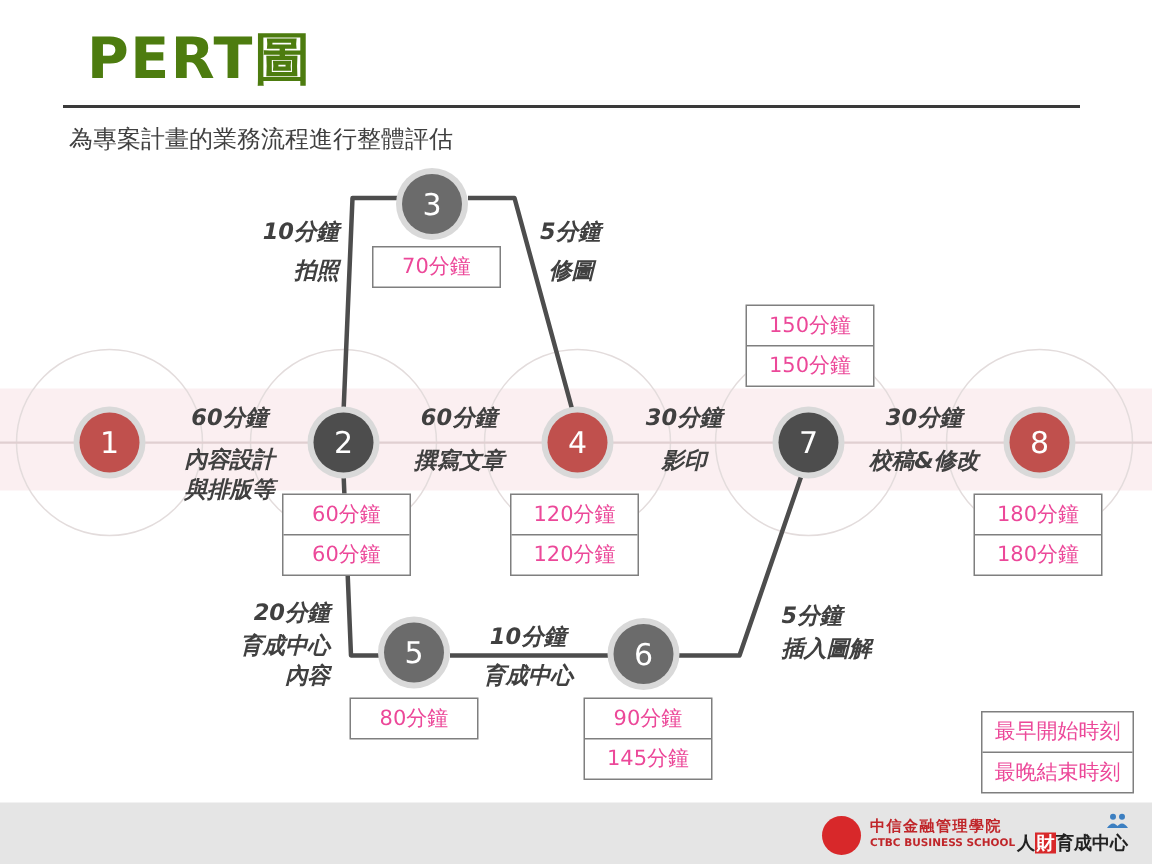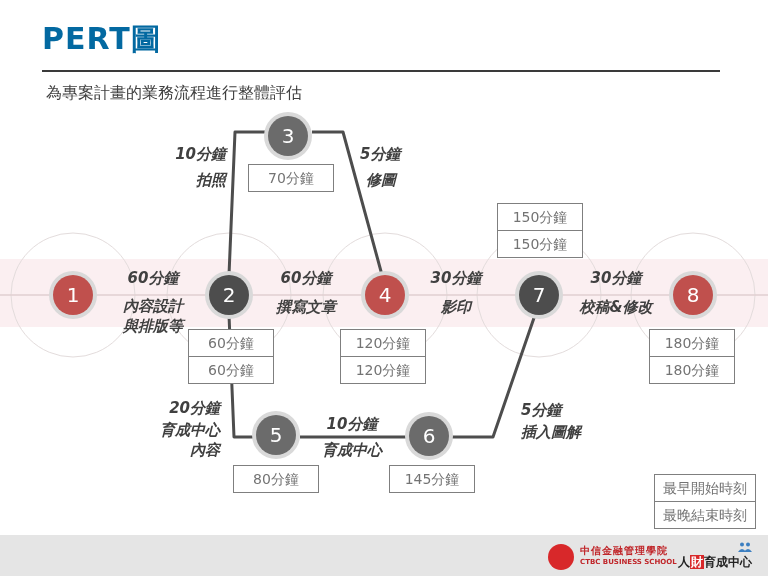--- a/index.html
+++ b/index.html
@@ -1,34 +1,34 @@
 <!DOCTYPE html>
 <html><head>
 <meta charset="utf-8">
 <style>
   html, body { margin:0; padding:0; }
   body { width:768px; height:576px; position:relative; overflow:hidden; background:#ffffff;
          font-family:"DejaVu Sans","Liberation Sans",sans-serif; color:#404040; }
   .abs { position:absolute; }
-  #title { left:42px; top:14px; font-size:30px; font-weight:bold; color:#0369a1; letter-spacing:1px; line-height:50px; font-family:"DejaVu Sans",sans-serif; }
+  #title { left:58px; top:14px; font-size:38px; font-weight:bold; color:#4d7c0f; letter-spacing:1px; line-height:50px; font-family:"DejaVu Sans",sans-serif; }
   #rule { left:42px; top:70px; width:678px; height:2px; background:#3a3a3a; }
   #subtitle { left:46px; top:82px; font-size:16px; color:#404040; line-height:22px; }
   #band { left:0; top:259px; width:768px; height:68px; background:#fbeff1; }
   #footer { left:0; top:535px; width:768px; height:41px; background:#e5e5e5; }
   svg.lines { position:absolute; left:0; top:0; }
   .node { position:absolute; width:40px; height:40px; border-radius:50%; color:#fff; font-size:20px;
           text-align:center; line-height:40px; box-shadow:0 0 0 4px #d9d9d9; }
   .node.red { background:#c0504d; }
   .node.dark { background:#4d4d4d; }
   .node.grey { background:#6b6b6b; }
   .edge { position:absolute; font-weight:bold; color:#404040; font-size:15px; line-height:20px; white-space:nowrap;font-style:italic; }
   .edge.r { text-align:right; }
   .edge.c { text-align:center; }
   .tbox { position:absolute; width:84px; border:1.5px solid #7f7f7f; background:#fff; }
-  .tbox div { height:26px; line-height:26px; text-align:center; font-size:14px; color:#737373; }
+  .tbox div { height:26px; line-height:26px; text-align:center; font-size:14px; color:#ec4899; }
   .tbox div + div { border-top:1.5px solid #7f7f7f; }
   .legend { width:100px; }
   .logo-circle { position:absolute; left:548px; top:544px; width:26px; height:26px; border-radius:50%; background:#d8282a; }
   .logo-text1 { position:absolute; left:580px; top:544px; font-size:10px; color:#c0262a; font-weight:bold; letter-spacing:1px; }
   .logo-text2 { position:absolute; left:580px; top:558px; font-size:7px; color:#c0262a; font-weight:bold; }
   .logo-hr { position:absolute; left:678px; top:554px; font-size:12px; font-weight:bold; color:#222; }
   .logo-hr .boxchar { background:#d8282a; color:#fff; padding:0 1px; }
   .people-icon { position:absolute; left:738px; top:542px; width:14px; height:10px; }
 </style>
 </head>
@@ -117,20 +117,21 @@
   <div>150分鐘</div>
 </div>
 <div class="tbox" style="left:649px;top:329px">
   <div>180分鐘</div>
   <div>180分鐘</div>
 </div>
 <div class="tbox" style="left:233px;top:465px">
   <div>80分鐘</div>
 </div>
 <div class="tbox" style="left:389px;top:465px">
+  <div>90分鐘</div>
   <div>145分鐘</div>
 </div>
 
 <div class="tbox legend" style="left:654px;top:474px">
   <div>最早開始時刻</div>
   <div>最晚結束時刻</div>
 </div>
 
 <div id="footer" class="abs"></div>
 <div class="logo-circle"></div>

